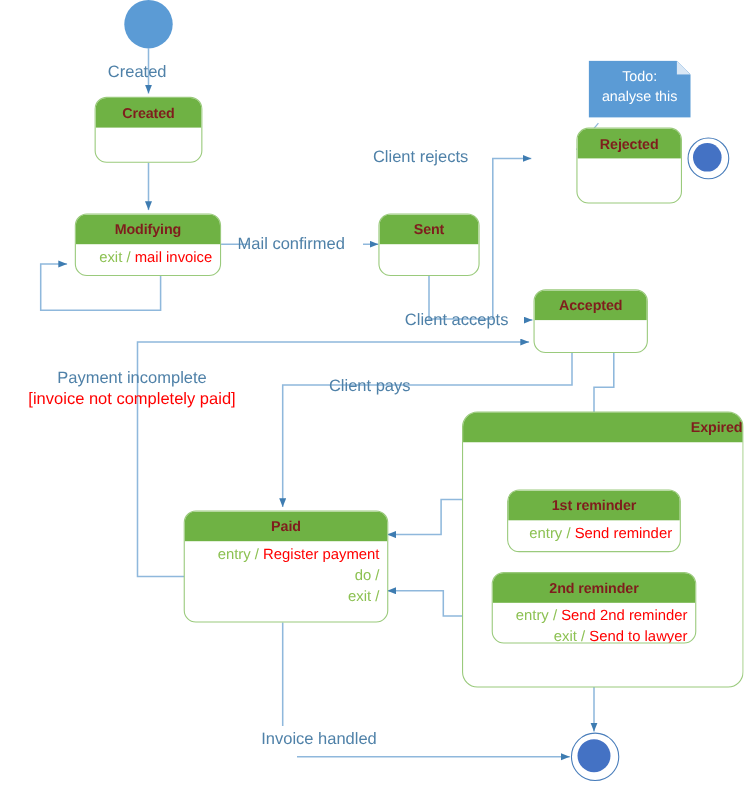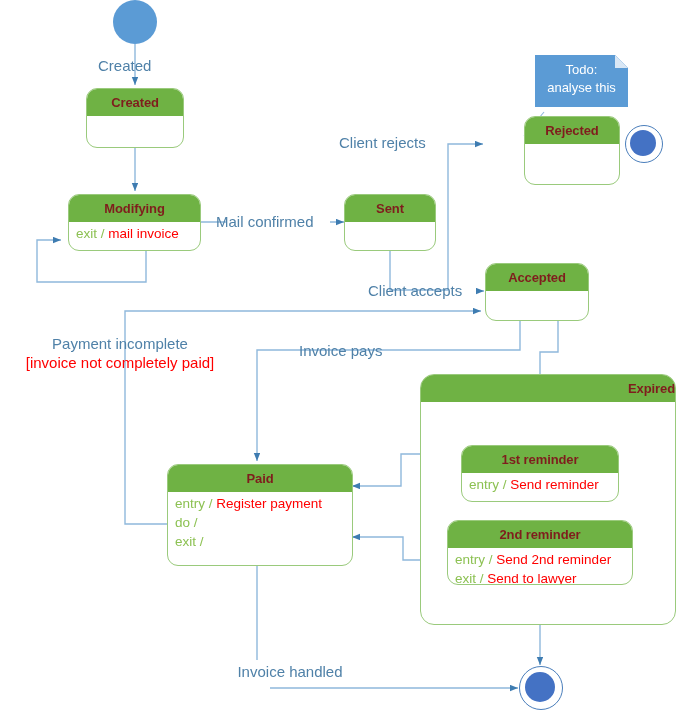--- a/index.html
+++ b/index.html
@@ -48,20 +48,21 @@
     letter-spacing: -0.1px;
     white-space: nowrap;
     overflow: hidden;
   }
   .state-body {
     padding: 2px 7px 3px 7px;
     font-size: 13.5px;
     line-height: 19px;
     color: #8CC152;
     white-space: nowrap;
+    text-align: right;
   }
   .act-line { white-space: nowrap; }
   .act-key { color: #8CC152; }
   .act-sep { color: #8CC152; }
   .act-val { color: #FF0000; }
 
   
   .composite {
     position: absolute;
     box-sizing: border-box;
@@ -288,21 +289,21 @@
 
   <div class="edge-label" style="left:339px; top:133px;">
     <span class="trigger">Client rejects</span>
   </div>
 
   <div class="edge-label" style="left:368px; top:281px;">
     <span class="trigger">Client accepts</span>
   </div>
 
   <div class="edge-label" style="left:299px; top:341px;">
-    <span class="trigger">Invoice pays</span>
+    <span class="trigger">Client pays</span>
   </div>
 
   <div class="edge-label center" style="left:0px; top:334px; width:240px;">
     <span class="trigger">Payment incomplete</span>
     <span class="guard">[invoice not completely paid]</span>
   </div>
 
   <div class="edge-label center" style="left:190px; top:662px; width:200px;">
     <span class="trigger">Invoice handled</span>
   </div>

